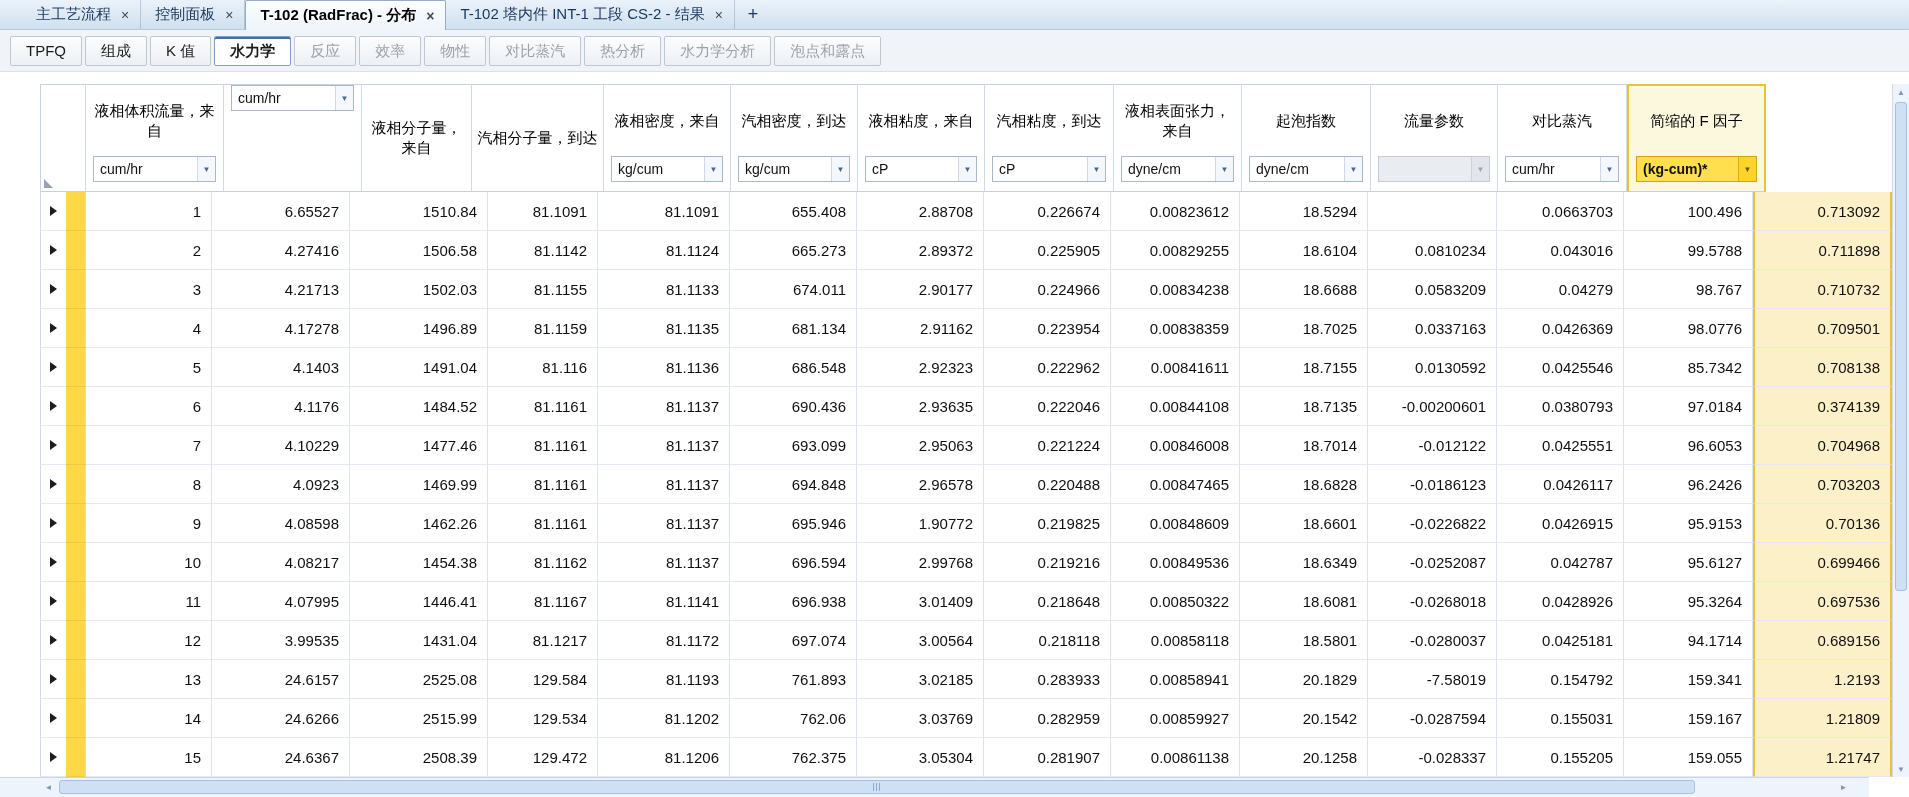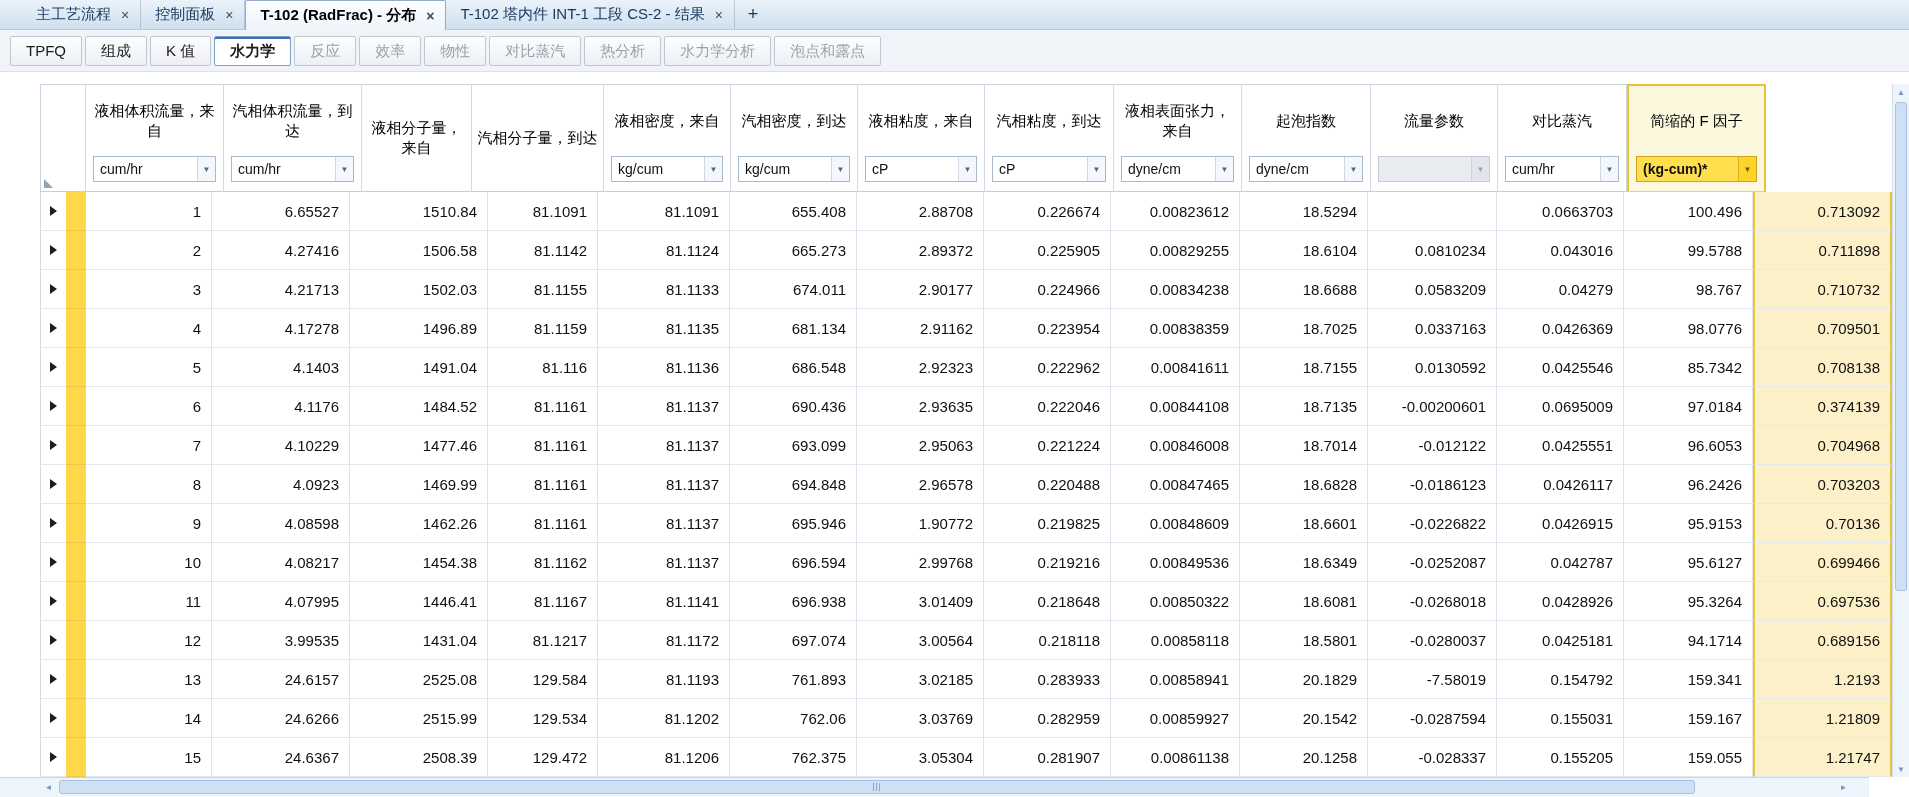--- a/index.html
+++ b/index.html
@@ -132,21 +132,20 @@
               <span class="corner-tri"></span>
             </div>
             <div class="hcell" style="width: 138px;">
               <div class="hlabel">液相体积流量，来自</div>
               <div class="hunit">
                 <span class="hunit-text">cum/hr</span>
                 <span class="arrow">▼</span>
               </div>
             </div>
             <div class="hcell" style="width: 138px;">
-              <div class="hlabel">汽相体积流量，到达</div>
               <div class="hunit">
                 <span class="hunit-text">cum/hr</span>
                 <span class="arrow">▼</span>
               </div>
             </div>
             <div class="hcell" style="width: 110px;">
               <div class="hlabel">液相分子量，来自</div>
             </div>
             <div class="hcell" style="width: 132px;">
               <div class="hlabel">汽相分子量，到达</div>
@@ -325,21 +324,21 @@
               <div class="cell" style="width: 138px;">4.1176</div>
               <div class="cell" style="width: 138px;">1484.52</div>
               <div class="cell" style="width: 110px;">81.1161</div>
               <div class="cell" style="width: 132px;">81.1137</div>
               <div class="cell" style="width: 127px;">690.436</div>
               <div class="cell" style="width: 127px;">2.93635</div>
               <div class="cell" style="width: 127px;">0.222046</div>
               <div class="cell" style="width: 129px;">0.00844108</div>
               <div class="cell" style="width: 128px;">18.7135</div>
               <div class="cell" style="width: 129px;">-0.00200601</div>
-              <div class="cell" style="width: 127px;">0.0695009</div>
+              <div class="cell" style="width: 127px;">0.0380793</div>
               <div class="cell" style="width: 129px;">97.0184</div>
               <div class="cell hlcell" style="width: 139px;">0.374139</div>
             </div>
             <div class="grid-row">
               <div class="marker">
                 <span class="tri"></span>
               </div>
               <div class="strip"></div>
               <div class="cell" style="width: 126px;">7</div>
               <div class="cell" style="width: 138px;">4.10229</div>

